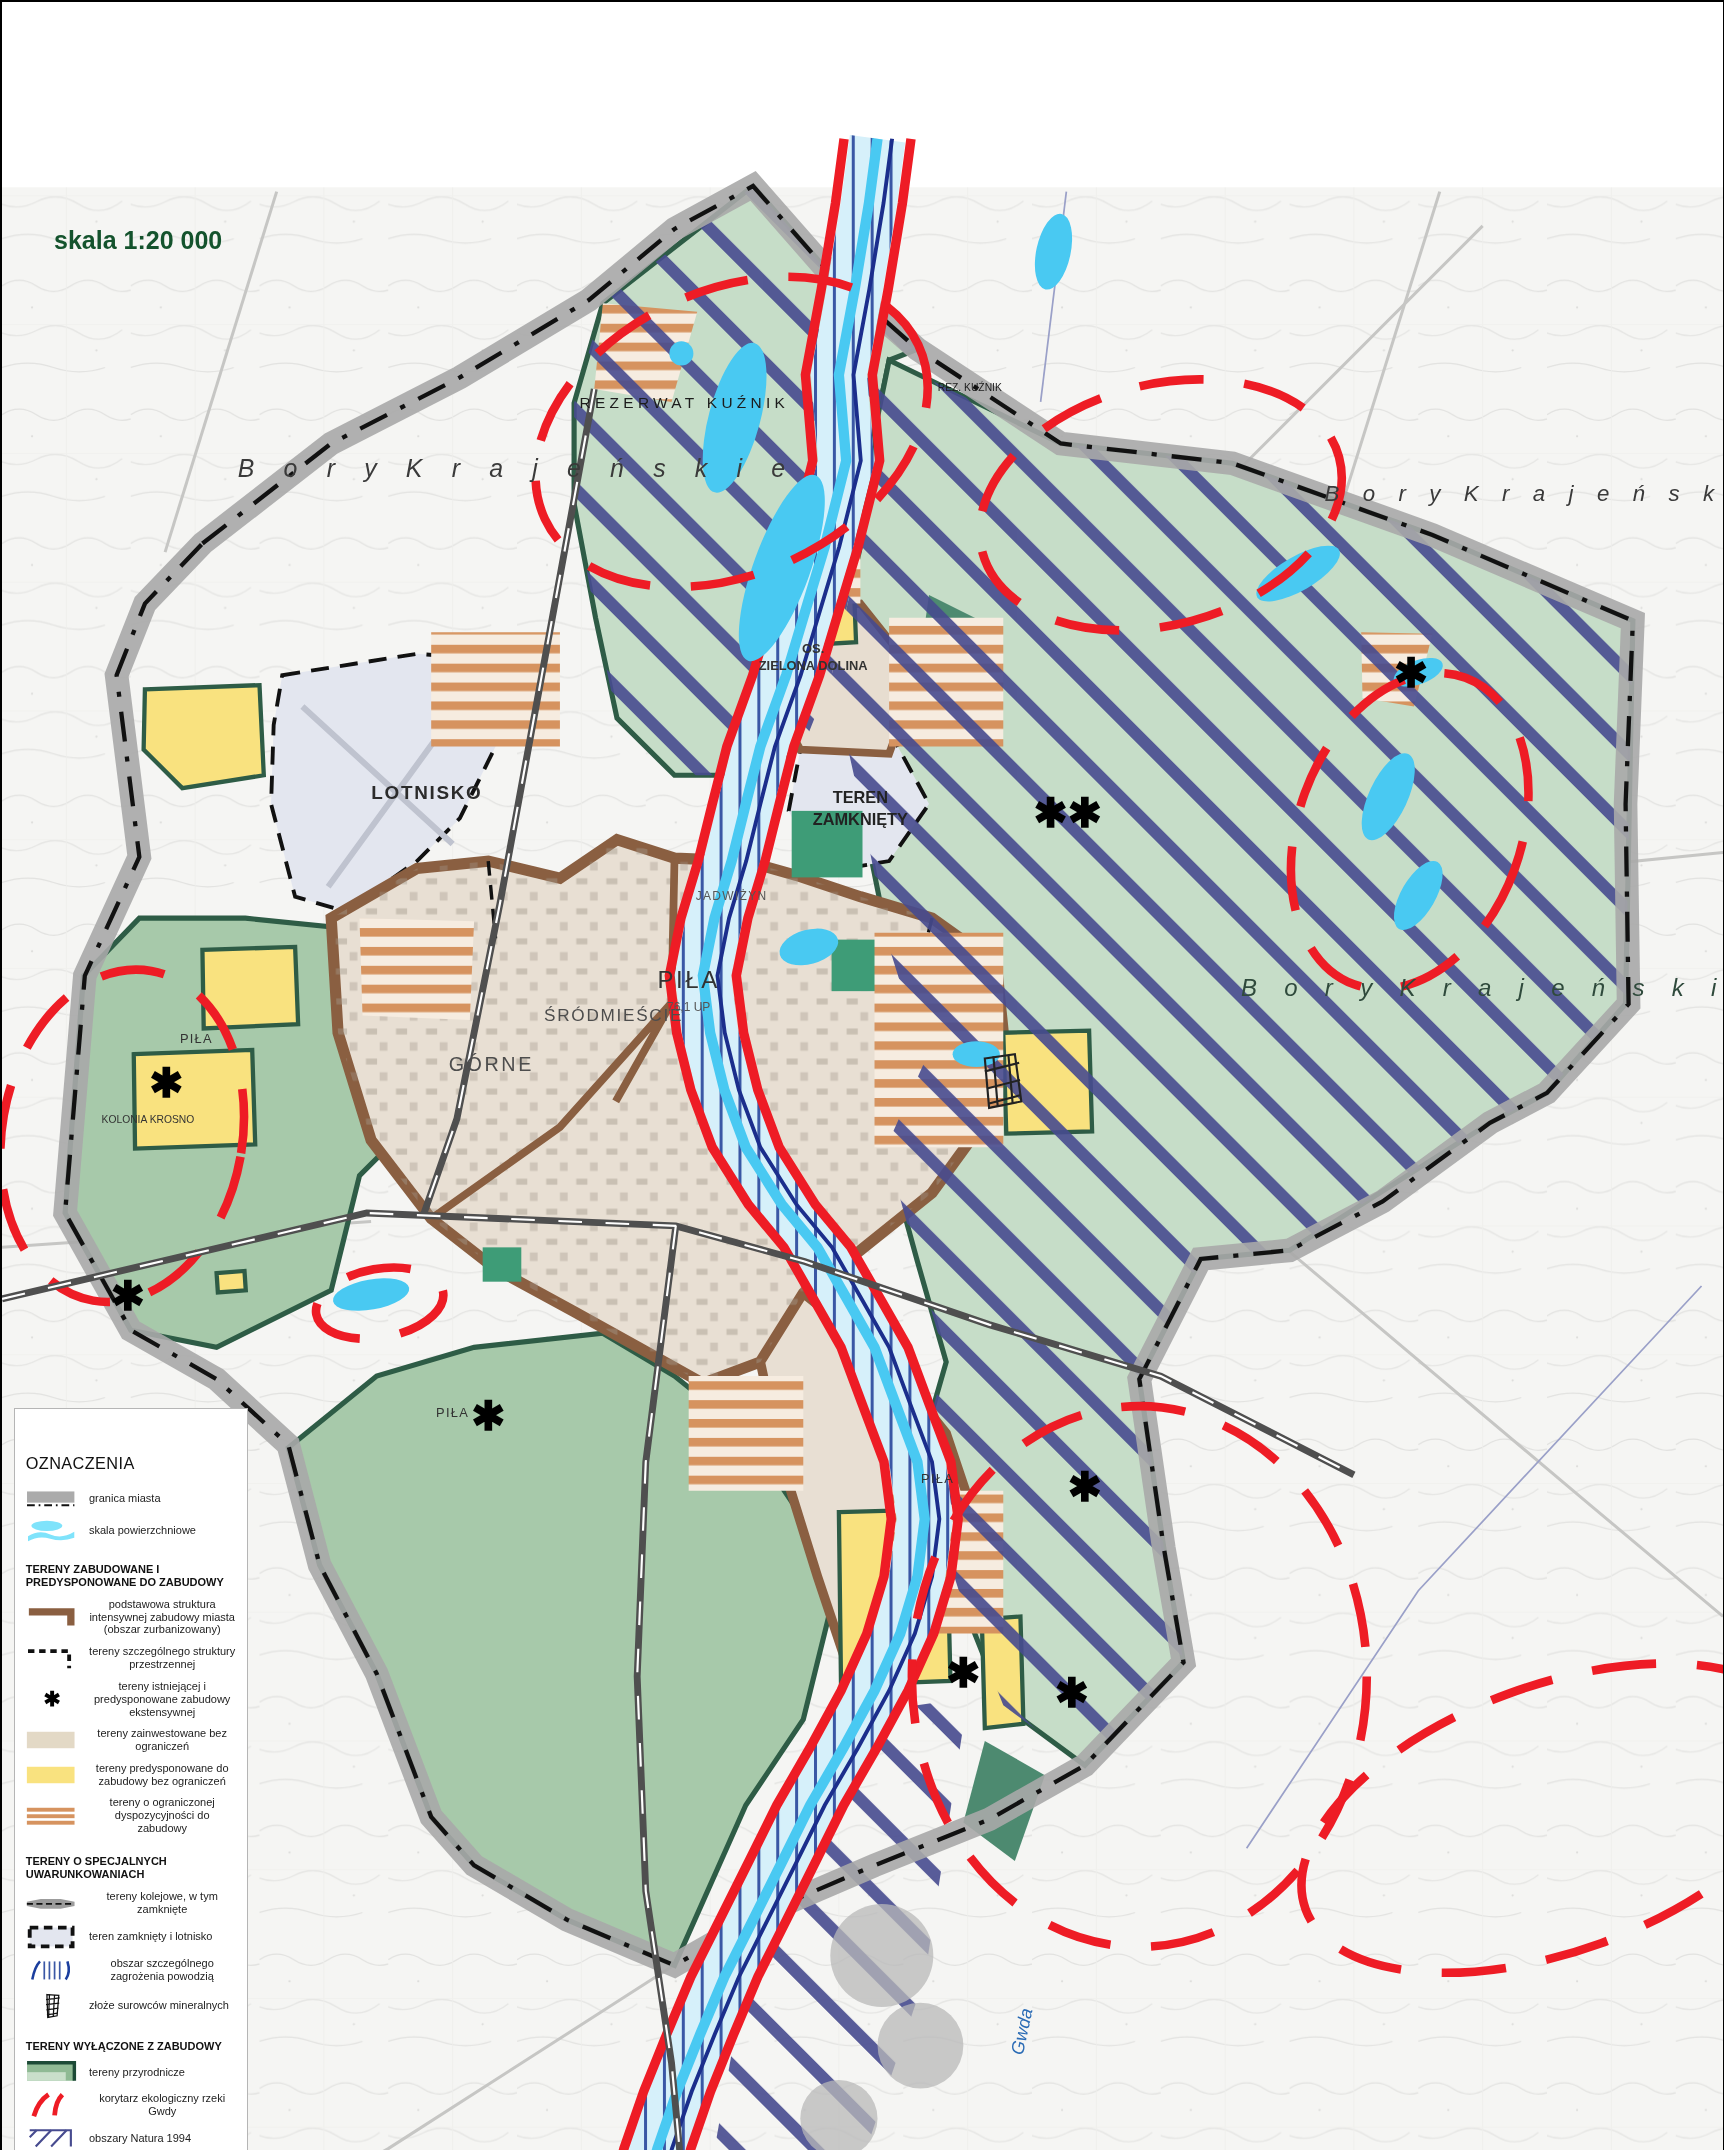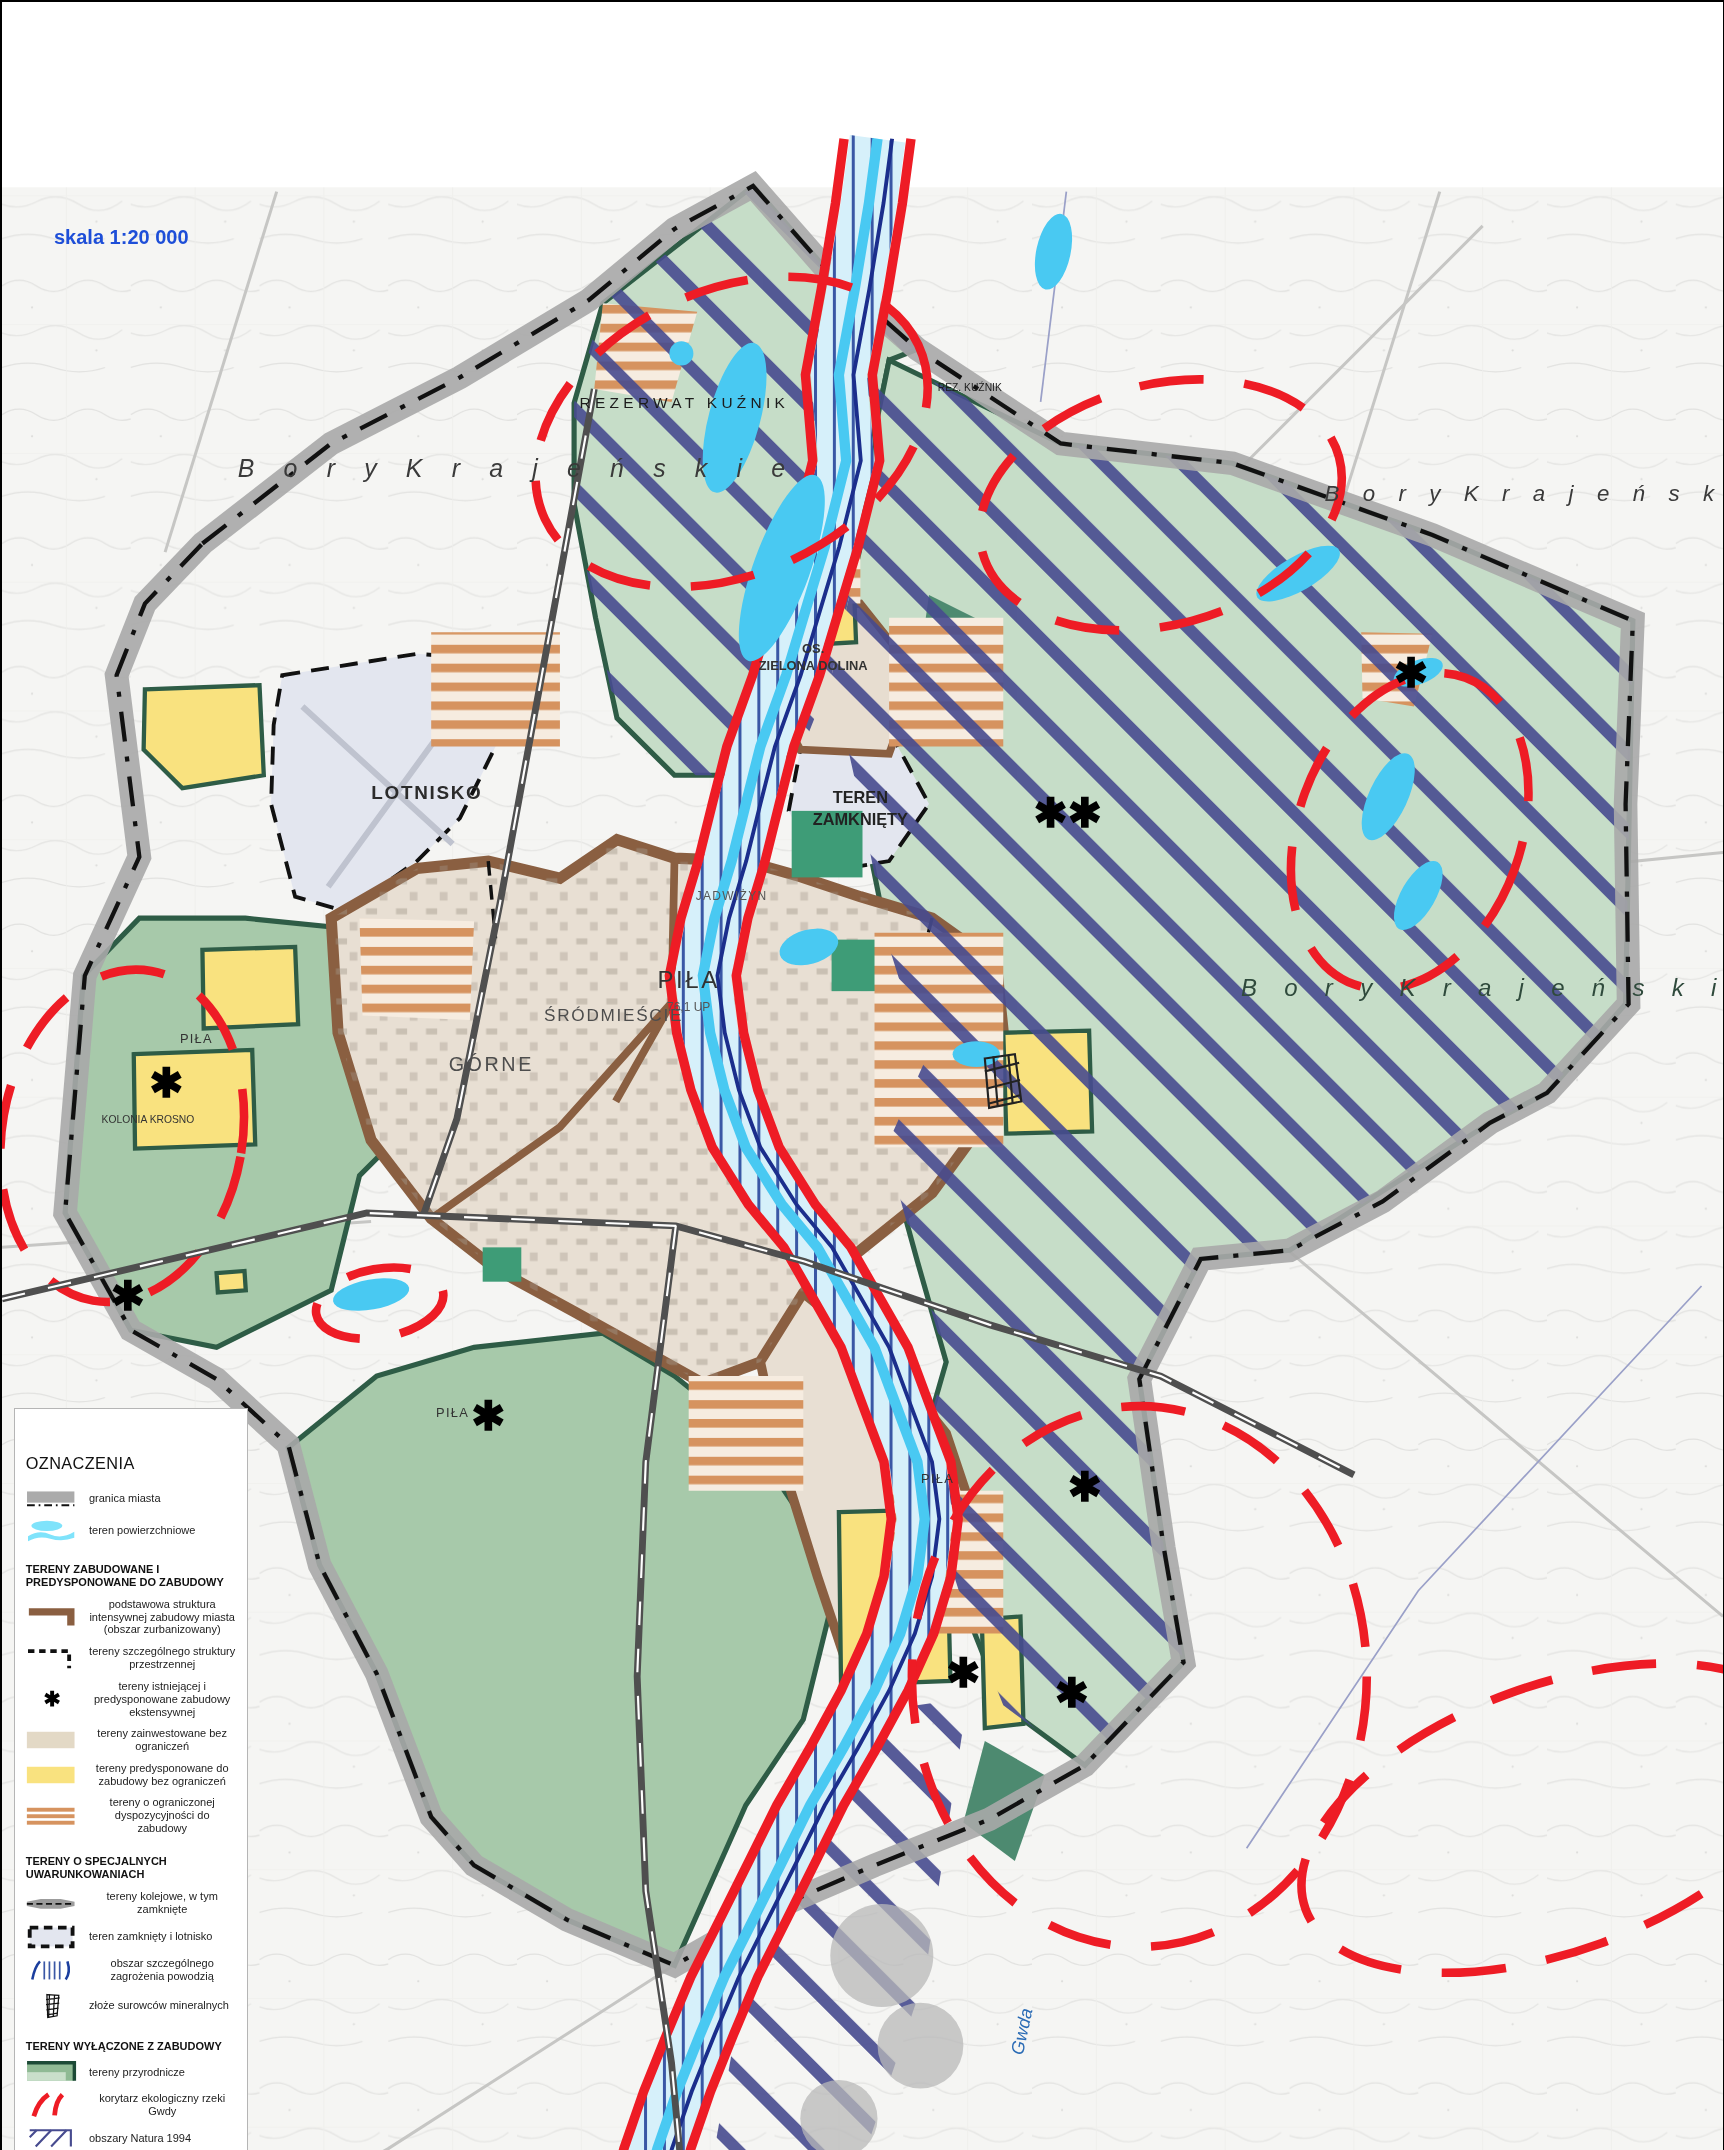--- a/index.html
+++ b/index.html
@@ -1,21 +1,21 @@
 <!DOCTYPE html>
 <html style="font-size:6.9px"><head>
 <meta charset="utf-8">
 <style>
   html,body{margin:0;padding:0;background:#e8e8e8;font-family:"Liberation Sans",sans-serif;}
   .page{position:relative;width:1725px;height:2296px;background:#ffffff;border:2.6px solid #000;box-sizing:border-box;overflow:hidden;}
   .map-svg{position:absolute;left:0;top:0;width:100%;height:100%;}
   .hdr{position:absolute;left:43px;top:13px;z-index:20;}
   .hdr .t1{font-size:51px;font-weight:bold;letter-spacing:1.3px;color:#000;line-height:1.1;}
   .hdr .t2{font-size:43px;font-weight:400;letter-spacing:0.4px;color:#000;line-height:1.25;}
-  .scale{position:absolute;left:52px;top:224px;z-index:20;font-size:20px;font-weight:bold;color:#1d4ed8;}
+  .scale{position:absolute;left:52px;top:224px;z-index:20;font-size:25px;font-weight:bold;color:#14532d;}
   .legend{position:absolute;left:11.6px;top:1406px;width:234px;z-index:30;background:#fff;border:0.4px solid #b5b5b5;box-sizing:border-box;padding:13px 11.2px 17px 11.2px;}
   .legend .lg-title{font-size:16.3px;color:#111;letter-spacing:0.4px;margin-bottom:14.6px;margin-top:32px;}
   .lg-sec{font-size:11px;font-weight:bold;color:#111;margin:20px 0 7.7px 0;line-height:1.2;}
   .lg-row{display:flex;align-items:center;margin:8.6px 0;}
   .lg-sw{flex:0 0 52px;margin-right:11.2px;}
   .lg-lab{font-size:11px;color:#222;line-height:1.18;text-align:center;}
   svg text{font-family:"Liberation Sans",sans-serif;}
 </style>
 </head>
 <body>
@@ -248,21 +248,21 @@
         <rect x="2" y="8" width="110" height="26" fill="#ababab"></rect>
         <line x1="2" y1="40" x2="112" y2="40" stroke="#111" stroke-width="5" stroke-dasharray="18 9 4 9"></line>
       </svg>
       <div class="lg-lab">granica miasta</div>
     </div>
     <div class="lg-row">
       <svg class="lg-sw" width="52" height="24" viewBox="0 0 120 56">
         <ellipse cx="48" cy="16" rx="36" ry="12" fill="#7fe3fb"></ellipse>
         <path d="M4,40 q26,-16 52,-4 t56,-6 l0,14 q-28,10 -56,2 t-52,6 z" fill="#7fe3fb"></path>
       </svg>
-      <div class="lg-lab">teren powierzchniowe</div>
+      <div class="lg-lab">skala powierzchniowe</div>
     </div>
 
     <div class="lg-sec">TERENY ZABUDOWANE I PREDYSPONOWANE DO ZABUDOWY</div>
 
     <div class="lg-row">
       <svg class="lg-sw" width="52" height="24" viewBox="0 0 120 56">
         <path d="M6,16 L104,16 L104,48" fill="none" stroke="#8a5f41" stroke-width="17"></path>
       </svg>
       <div class="lg-lab">podstawowa struktura intensywnej zabudowy miasta (obszar zurbanizowany)</div>
     </div>

